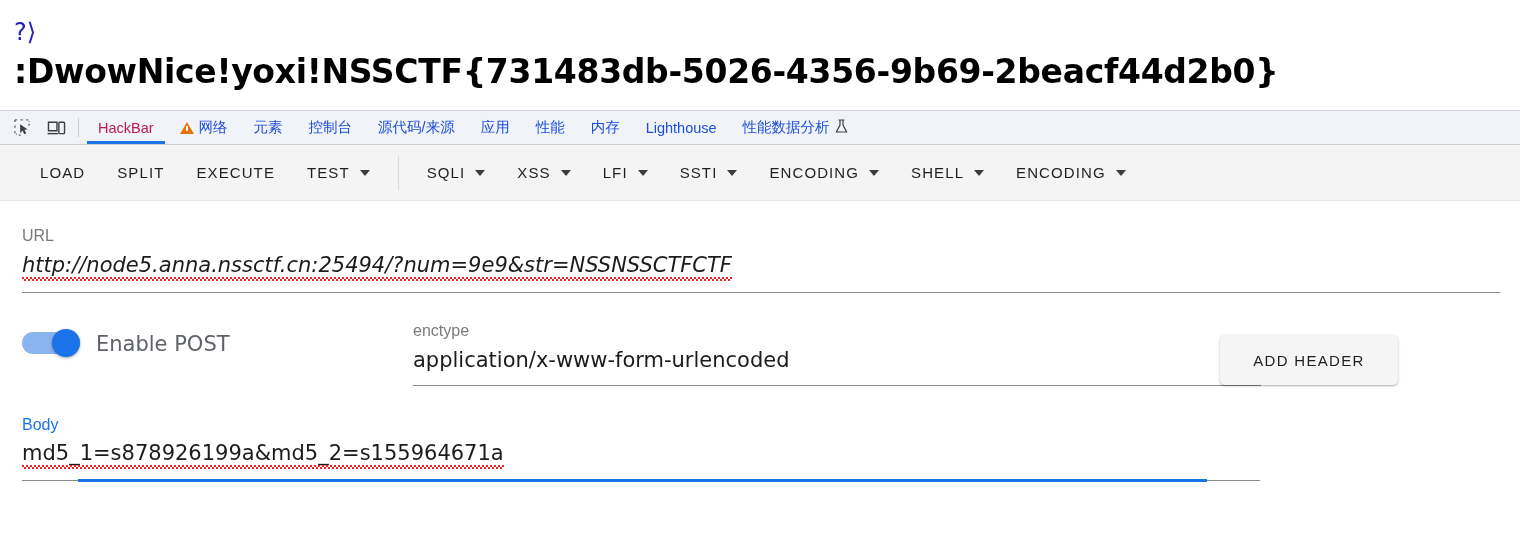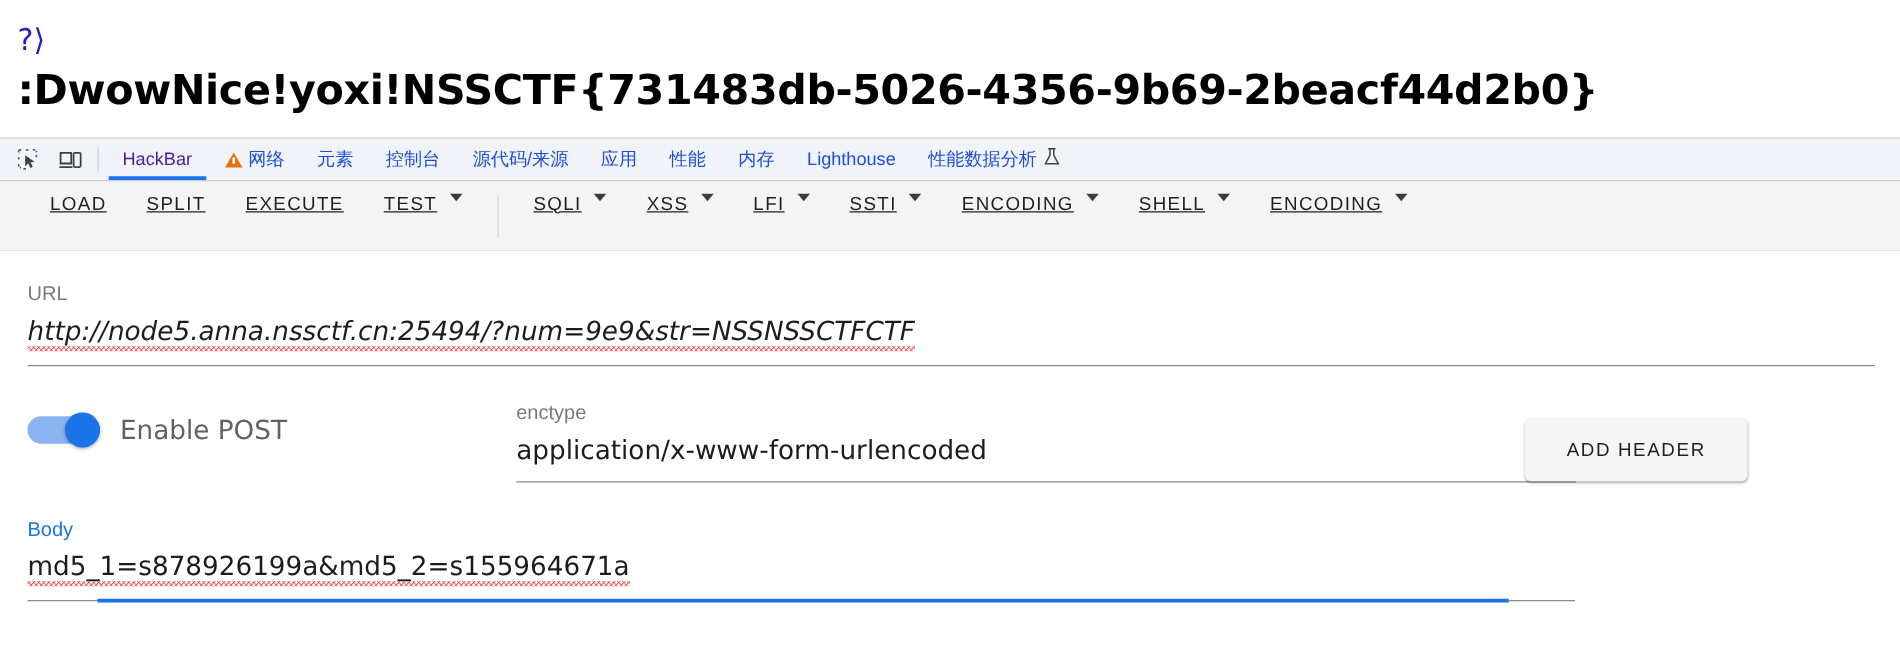--- a/index.html
+++ b/index.html
@@ -86,21 +86,21 @@
     display: flex;
     align-items: center;
     gap: 5px;
     padding: 0 13px;
     font-size: 14.5px;
     color: #1d4ed8;
     white-space: nowrap;
     font-family: "Liberation Sans", sans-serif;
   }
   .dt-tab.active {
-    color: #4c1d95;
+    color: #be185d;
   }
   .dt-tab.active::after {
     content: "";
     position: absolute;
     left: 2px;
     right: 2px;
     bottom: 0;
     height: 3px;
     background: #1a73e8;
   }
@@ -128,30 +128,29 @@
     height: 56px;
     background: #f4f4f4;
     display: flex;
     align-items: center;
     padding-left: 24px;
     border-bottom: 1px solid #e4e4e4;
     box-sizing: border-box;
   }
   .hb-btn {
     display: flex;
-    align-items: flex-start;
+    align-items: center;
     gap: 10px;
     padding: 0 16px;
     height: 36px;
     font-size: 15px;
     letter-spacing: 1.1px;
     color: #1f1f1f;
     font-family: "Liberation Sans", sans-serif;
     white-space: nowrap;
-    text-decoration: underline;
   }
   .caret {
     width: 0;
     height: 0;
     border-left: 5px solid transparent;
     border-right: 5px solid transparent;
     border-top: 6px solid #3c3c3c;
   }
   .hb-divider {
     width: 1px;
@@ -214,21 +213,21 @@
     background-repeat: repeat-x;
     background-position: 0 0, 2px 0;
   }
 
   
   .toggle-row {
     position: absolute;
     left: 22px;
     top: 360px;
     display: flex;
-    align-items: center;
+    align-items: flex-start;
     gap: 16px;
   }
   .toggle {
     position: relative;
     width: 58px;
     height: 22px;
   }
   .toggle-track {
     position: absolute;
     left: 0;

